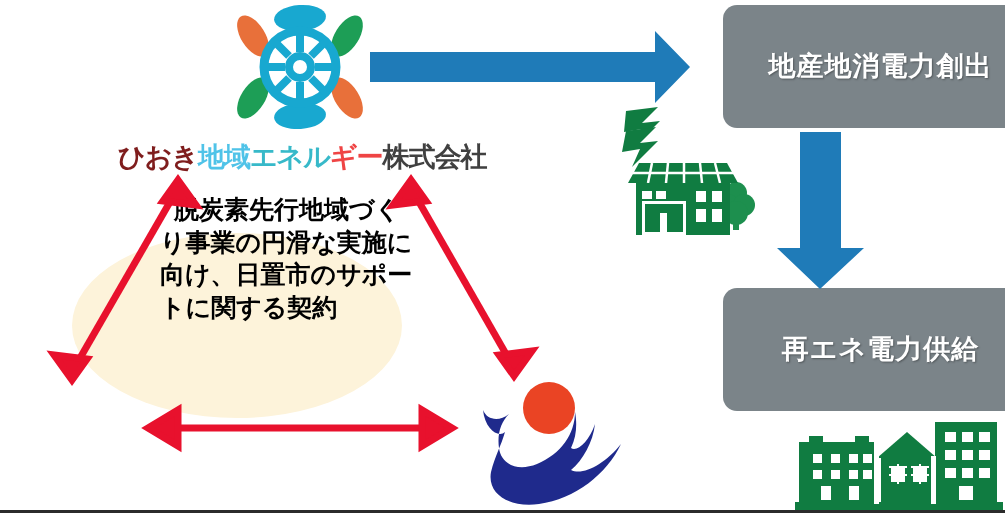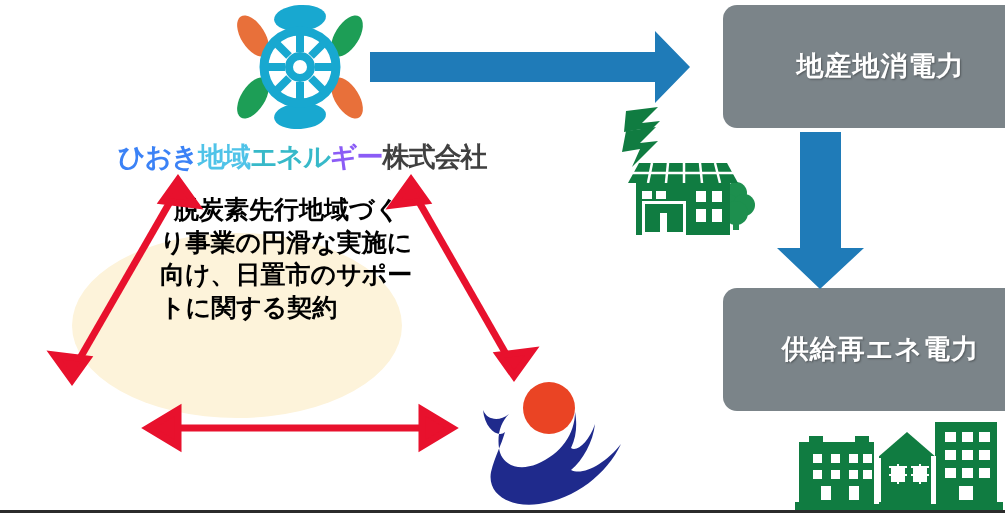--- a/index.html
+++ b/index.html
@@ -58,24 +58,24 @@
   }
 
   
   #logo-text{
     left:118px;top:139px;width:370px;
     font-size:27px;
     font-weight:bold;
     white-space:nowrap;
     letter-spacing:-1px;
   }
-  #logo-text .s1{color:#3b82f6;}
+  #logo-text .s1{color:#7f1d1d;}
   #logo-text .s2{color:#4fc3e8;font-family:Liberation Serif, serif;}
   #logo-text .s3{color:#37b9c9;}
-  #logo-text .s4{color:#8b5cf6;}
+  #logo-text .s4{color:#ef4444;}
   #logo-text .s5{color:#404040;}
 
   
   #bank-wrap{left:2px;top:432px;width:330px;height:78px;}
   #bank-name{
     position:absolute;left:100px;top:3px;
     font-size:44px;font-weight:bold;color:#e60024;
     letter-spacing:1px;white-space:nowrap;
   }
   #bank-sub{
@@ -118,25 +118,26 @@
       </g>
     </svg>
   </div>
 
   <div class="abs" id="logo-text"><span class="s1">ひおき</span><span class="s2">地域</span><span class="s3">エネル</span><span class="s4">ギー</span><span class="s5">株式会社</span></div>
 
   <div class="abs" id="contract-text">脱炭素先行地域づくり事業の円滑な実施に向け、日置市のサポートに関する契約</div>
 
   <div class="abs gbox" id="box-create">
     <span>地産地消電力</span>
+    <span>創出</span>
   </div>
 
   <div class="abs gbox" id="box-supply">
+    <span>再エネ電力</span>
     <span>供給</span>
-    <span>再エネ電力</span>
   </div>
 
   <div class="abs" style="left:612px;top:105px;width:150px;height:135px;">
     <svg width="150" height="135" viewBox="0 0 150 135">
 
       <g fill="#107c41">
         <polygon points="14,6 46,2 30,18 48,16 22,42 30,24 12,27"></polygon>
         <polygon points="14,26 44,22 28,38 46,36 20,62 28,44 10,47"></polygon>
       </g>
 

